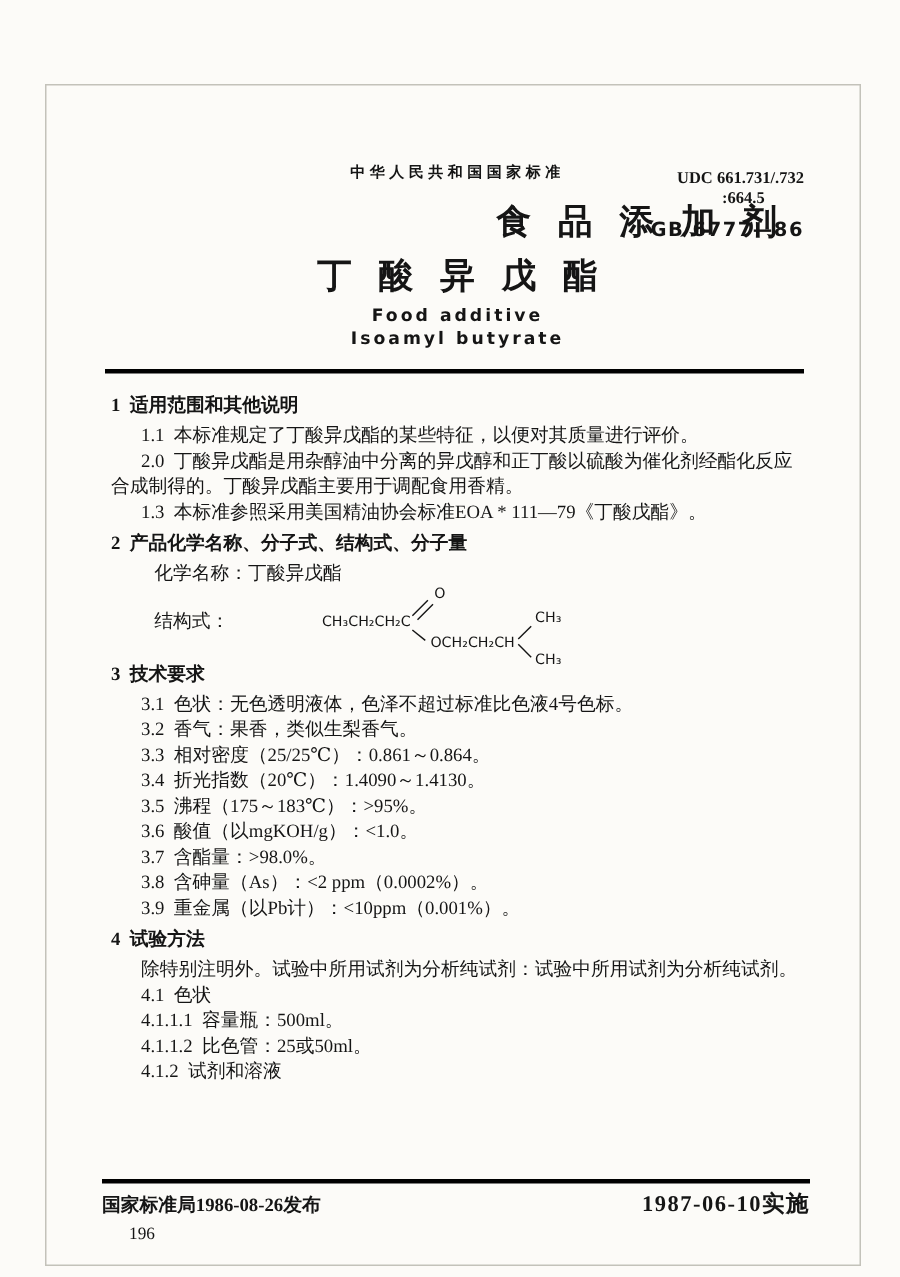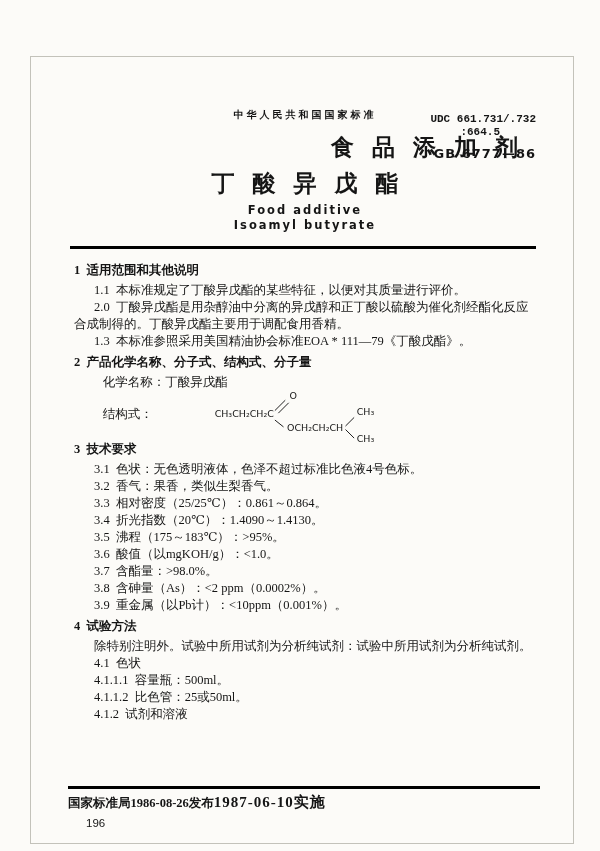--- a/index.html
+++ b/index.html
@@ -18,21 +18,21 @@
   }
   
   .header { position:absolute; left:74px; right:64px; top:86px; height:160px; }
   .org {
     position:absolute; top:0; left:0; width:100%;
     text-align:center; font-size:10px; font-weight:bold; letter-spacing:3px;margin-top:22px;
   }
   .udc {
     position:absolute; top:27px; right:0;
     font-size:11px; font-weight:bold; line-height:13px; text-align:left;
-    font-family:Liberation Mono, monospace;
+    font-family:Liberation Serif, serif;
   }
   .udc .udc2 { padding-left:30px; }
   .title-zh {
     position:absolute; left:0; width:100%;
     text-align:center; font-size:23px; font-weight:bold;
     letter-spacing:18px; text-indent:18px;
   }
   .t1 { top:46px;text-align:right; }
   .t2 { top:82px; }
   .gb {
@@ -59,27 +59,27 @@
   .h { font-weight:bold; margin:4px 0 3px; white-space:pre-wrap; }
   .p { text-indent:1.6em; white-space:pre-wrap; }
   .p2 { padding-left:2.3em; white-space:pre-wrap; }
   .struct-row { display:flex; align-items:center; padding-left:2.3em; height:46px; }
   .struct-row svg { margin-left:56px; display:block; }
   svg text { font-family:"DejaVu Sans",sans-serif; }
   
   .footer {
     position:absolute; left:68px; right:60px; top:786px;
     border-top:3px solid #000; padding-top:4px;
-    display:flex; align-items:baseline;
+    display:flex; justify-content:space-between; align-items:baseline;
   }
   .footer-left  { font-size:12.5px; font-weight:bold; }
   .footer-right { font-size:15px; font-weight:bold; letter-spacing:1px; }
   .page-num {
     position:absolute; left:86px; top:817px;
-    font-size:11.5px; font-family:Liberation Sans, sans-serif;
+    font-size:11.5px; font-family:Liberation Serif, serif;
   }
 </style>
 </head>
 <body>
 
 <div class="page">
   <div class="scan-border"></div>
 
   <div class="header">
     <div class="org">中华人民共和国国家标准</div>

